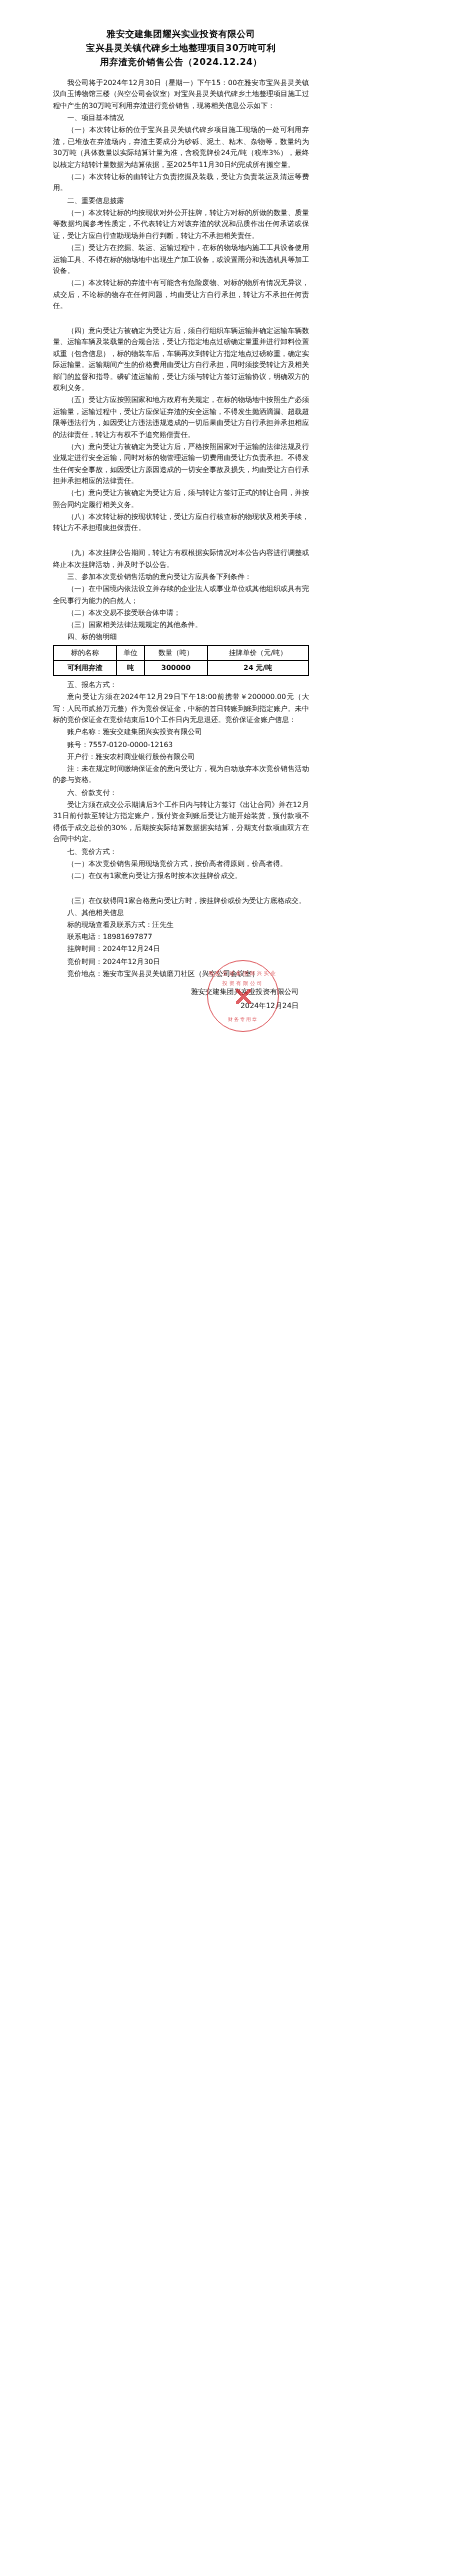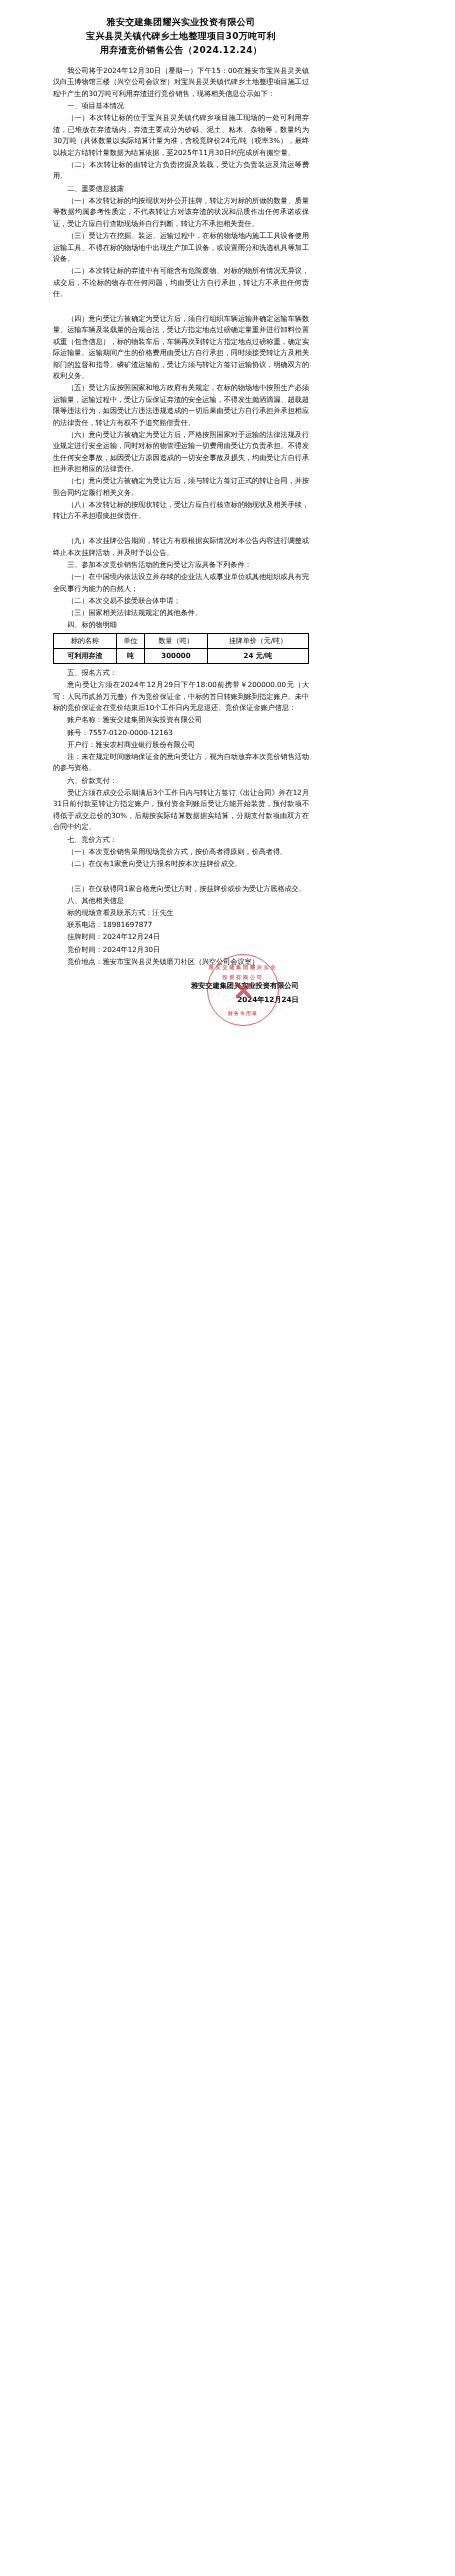--- a/index.html
+++ b/index.html
@@ -5,21 +5,21 @@
   html,body{margin:0;padding:0;background:#ffffff;}
   body{
     width:456px;
     font-family:"DejaVu Sans","Liberation Sans",sans-serif;
     color:#0a0a0a;
   }
   .page{
     width:360px;
     min-height:2576px;
     box-sizing:border-box;
-    padding:16px 51px 23px 53px;
+    padding:28px 51px 23px 53px;
     background:#fff;
     position:relative;
   }
   .title{
     text-align:center;
     font-weight:bold;
     font-size:9px;
     line-height:1.55;
     letter-spacing:0.3px;
     margin:0 0 1.1px 0;
@@ -48,25 +48,25 @@
   }
   table.tbl td,table.tbl th{
     border:0.6px solid #000;
     text-align:center;
     padding:1.7px 1.1px;
     font-weight:bold;
     line-height:1.5;
   }
   table.tbl th{font-weight:normal;}
   .sig{
-    margin-top:12px;
+    margin-top:6px;
     text-align:right;
     font-size:7.2px;
     line-height:1.9;
-    font-weight:bold;
+    font-weight:normal;
     position:relative;
     padding-right:10.3px;
   }
   .sig .line{display:block;}
   .seal{
     position:absolute;
     width:70px;height:70px;
     border:1.1px solid #d3242a;
     border-radius:50%;
     right:30px;

